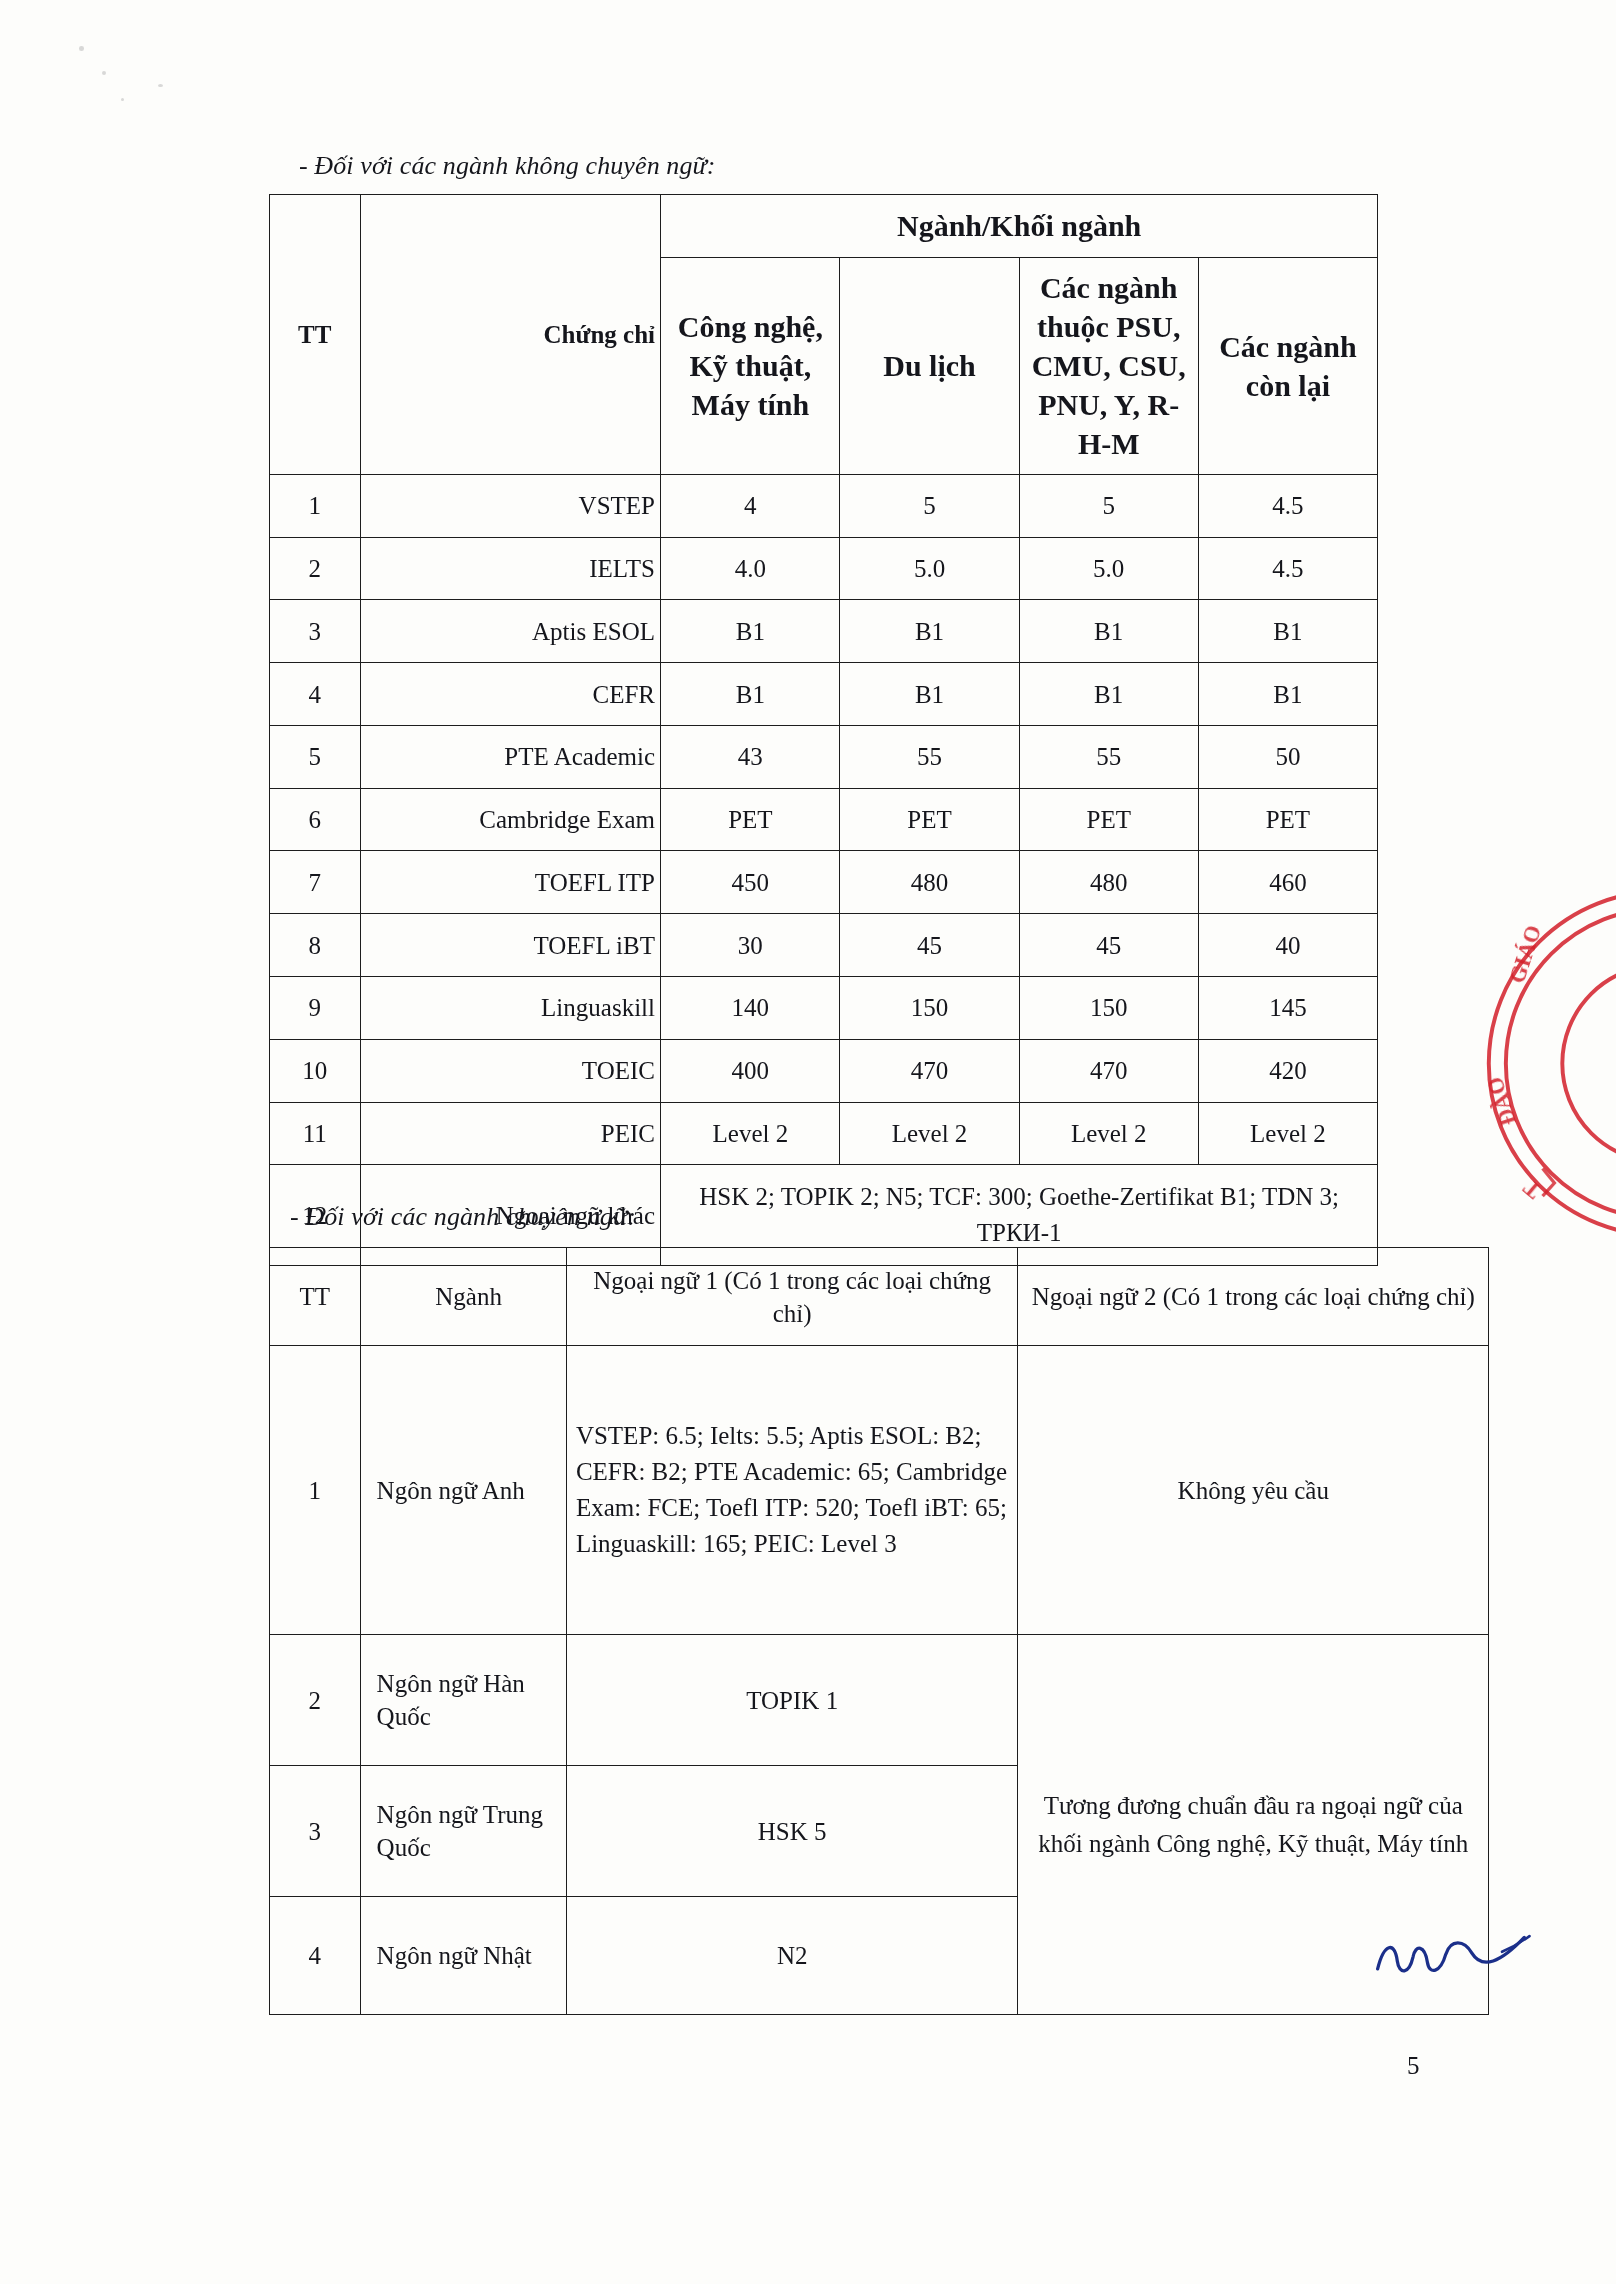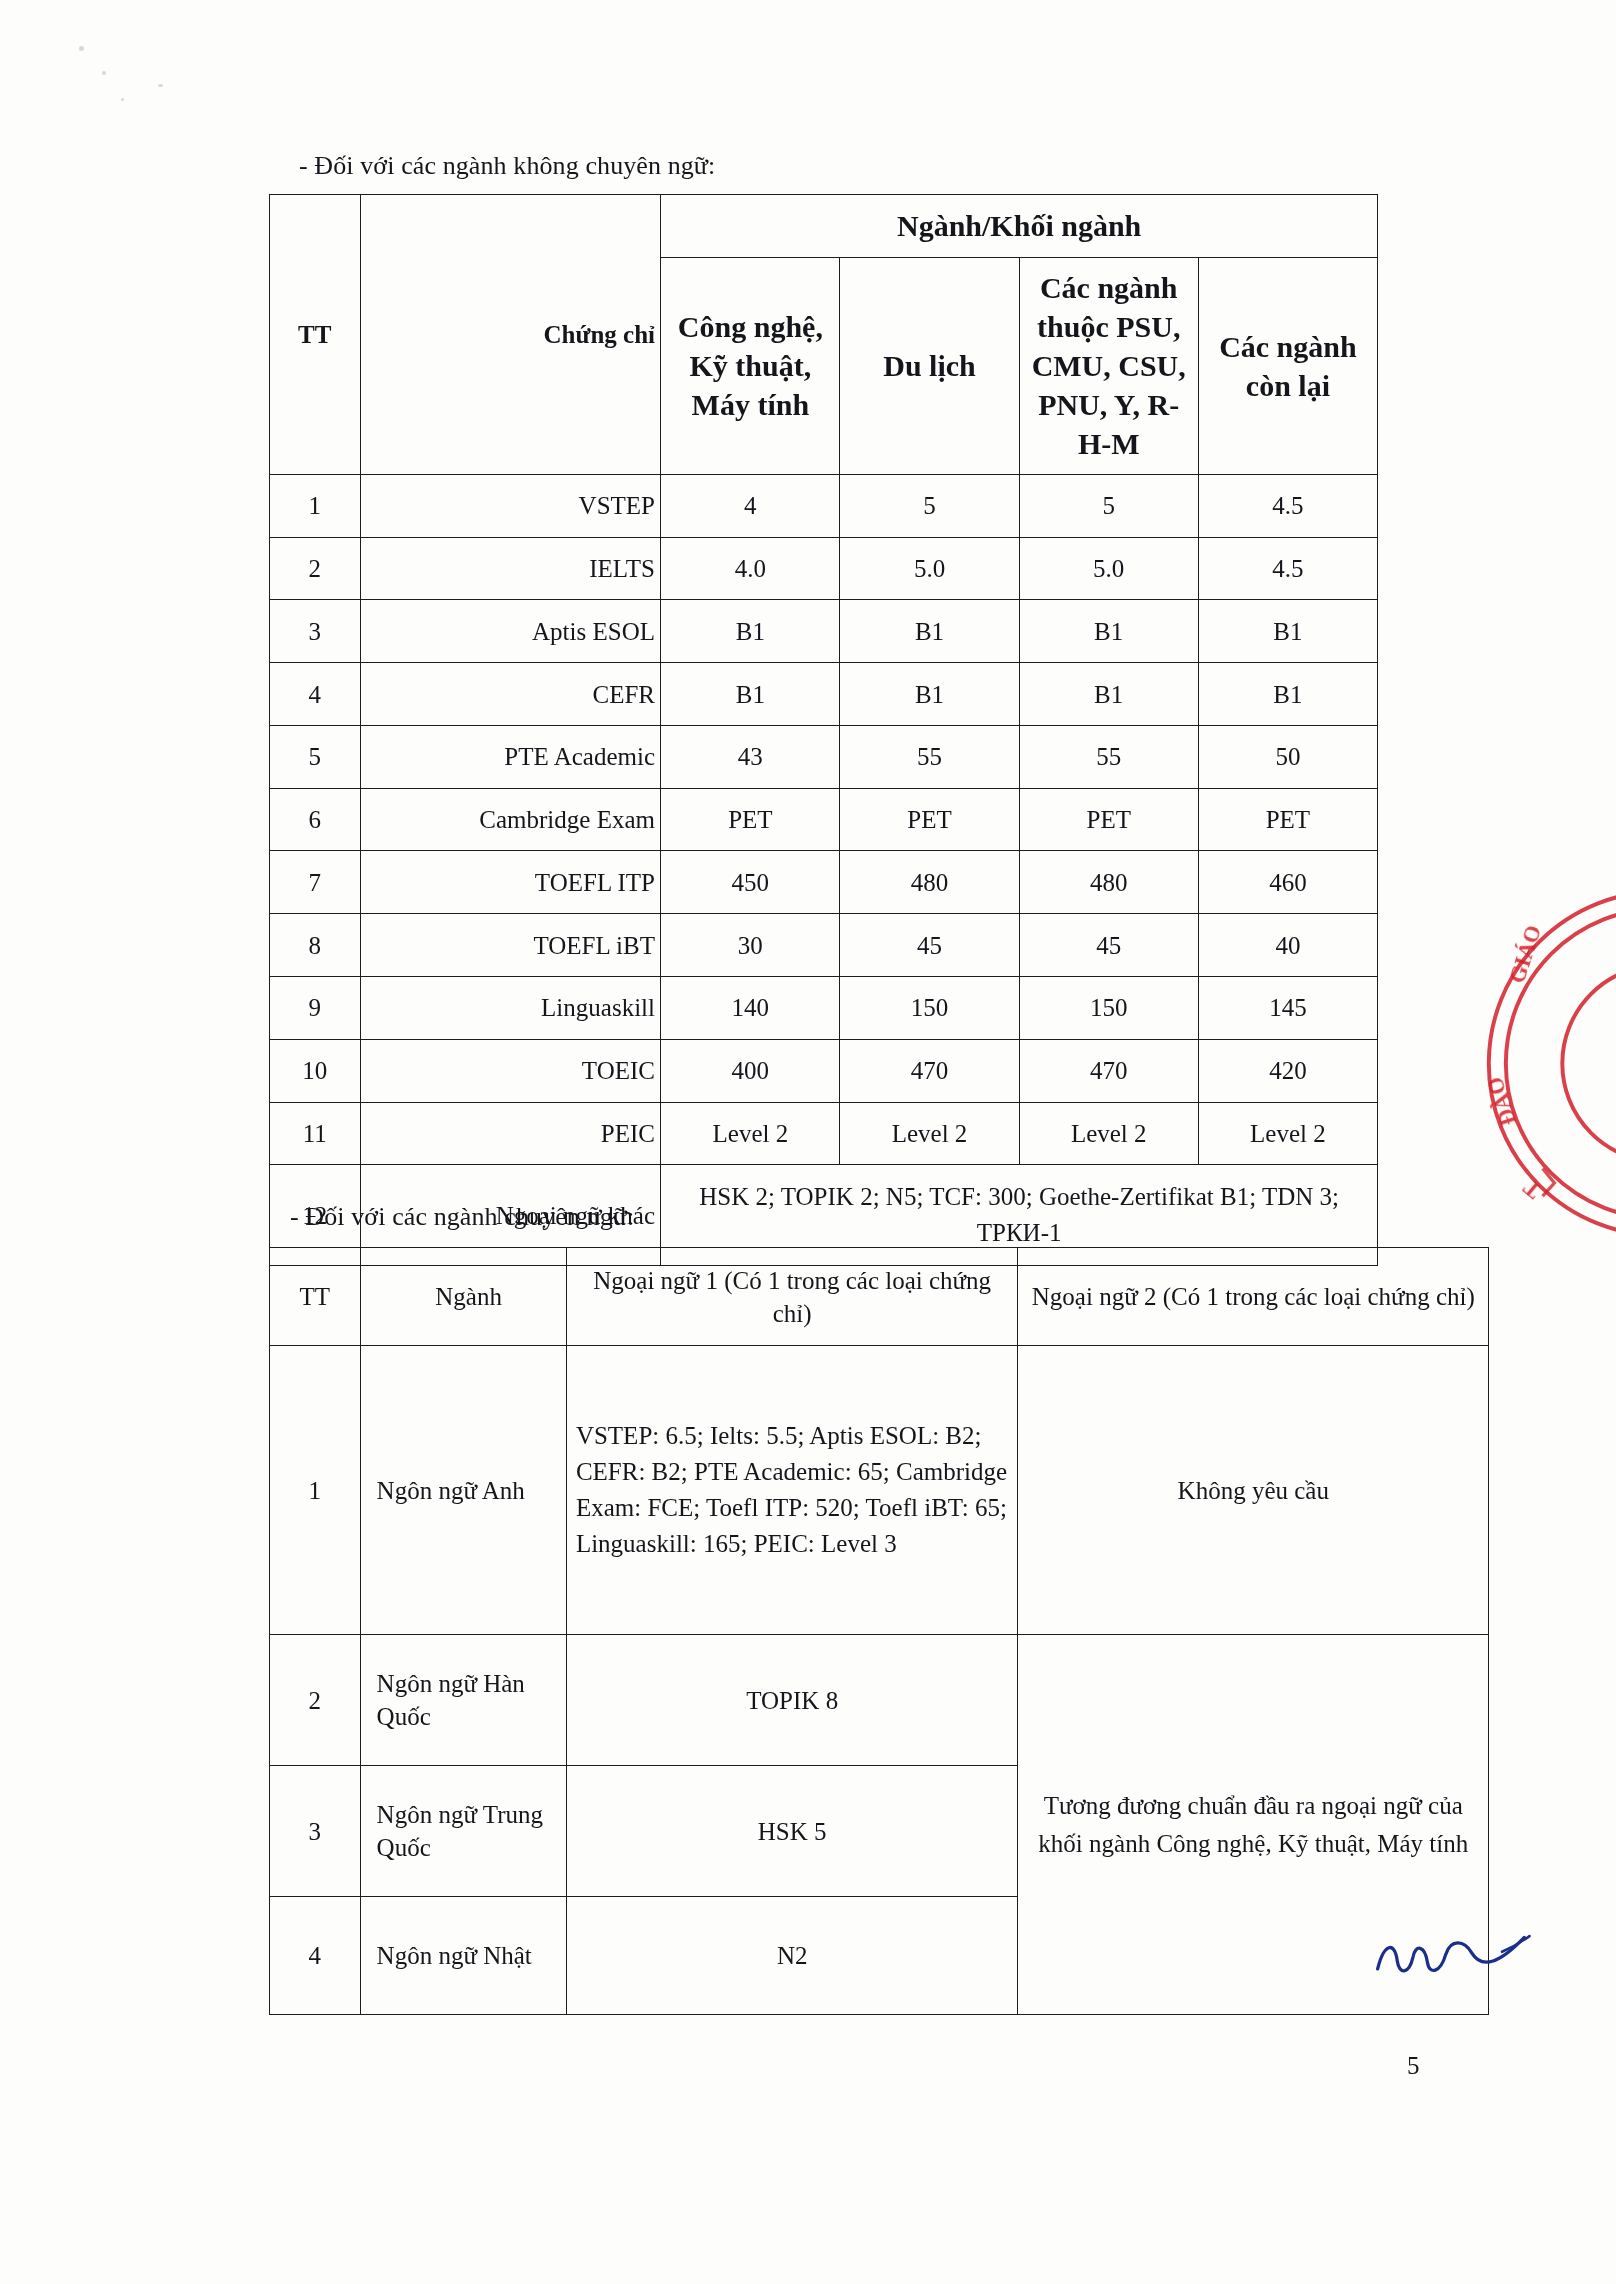--- a/index.html
+++ b/index.html
@@ -33,20 +33,21 @@
   .content {
     position: absolute;
     left: 0;
     top: 0;
     width: 1617px;
   }
 
   .lead-line {
     font-size: 26px;
     letter-spacing: 0.1px;
+    font-style: italic;
   }
 
   .lead-1 { position: absolute; left: 299px; top: 151px; }
   .lead-2 { position: absolute; left: 290px; top: 1202px; }
 
   table {
     border-collapse: collapse;
     table-layout: fixed;
   }
   table td, table th {
@@ -264,21 +265,21 @@
         <tr style="height:289px;">
           <td class="tt">1</td>
           <td class="nganh">Ngôn ngữ Anh</td>
           <td class="nn1 cell-left">VSTEP: 6.5; Ielts: 5.5; Aptis ESOL: B2; CEFR: B2; PTE Academic: 65; Cambridge Exam: FCE; Toefl ITP: 520; Toefl iBT: 65; Linguaskill: 165; PEIC: Level 3</td>
           <td class="nn2">Không yêu cầu</td>
         </tr>
 
         <tr style="height:131px;">
           <td class="tt">2</td>
           <td class="nganh">Ngôn ngữ Hàn Quốc</td>
-          <td class="nn1">TOPIK 8</td>
+          <td class="nn1">TOPIK 1</td>
           <td class="nn2 c-mid" rowspan="3">Tương đương chuẩn đầu ra ngoại ngữ của khối ngành Công nghệ, Kỹ thuật, Máy tính</td>
         </tr>
         <tr style="height:131px;">
           <td class="tt">3</td>
           <td class="nganh">Ngôn ngữ Trung Quốc</td>
           <td class="nn1">HSK 5</td>
         </tr>
         <tr style="height:118px;">
           <td class="tt">4</td>
           <td class="nganh">Ngôn ngữ Nhật</td>

